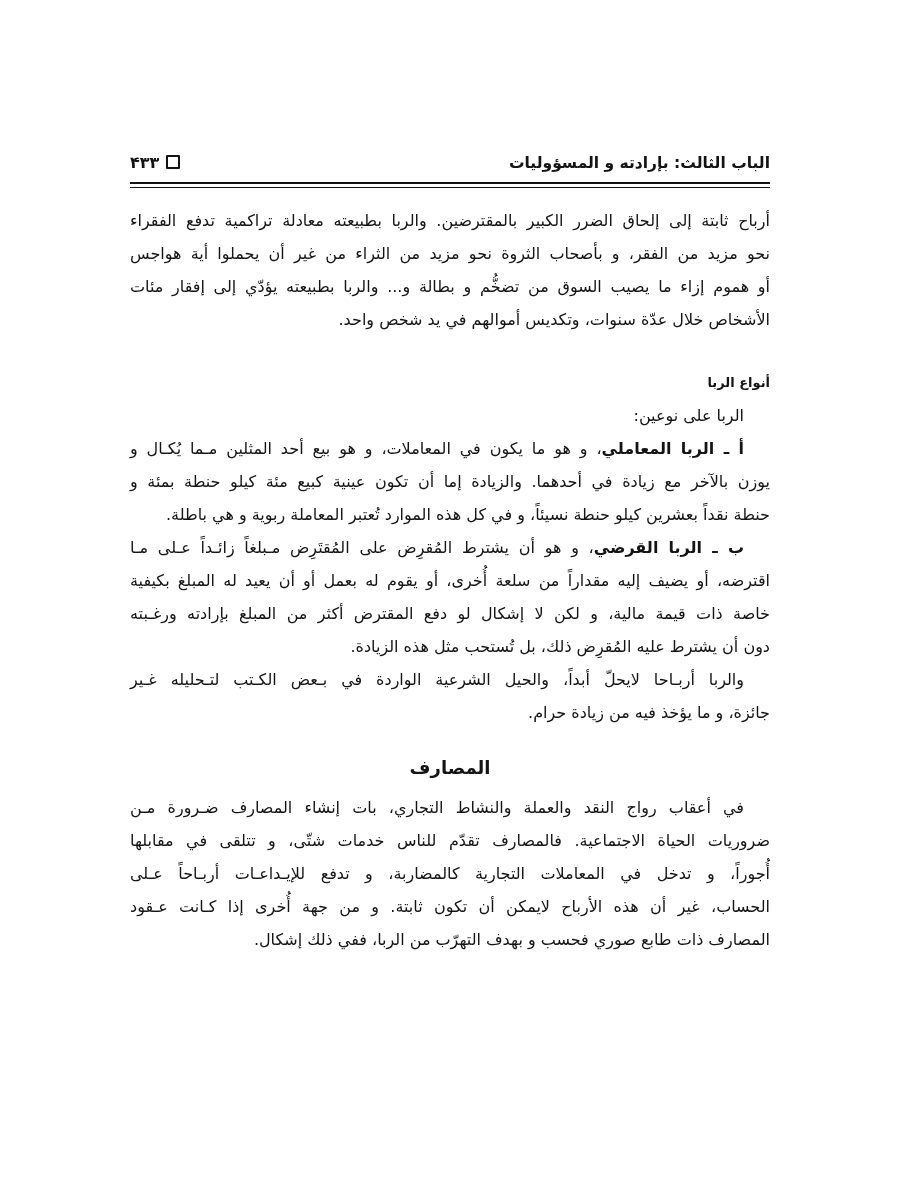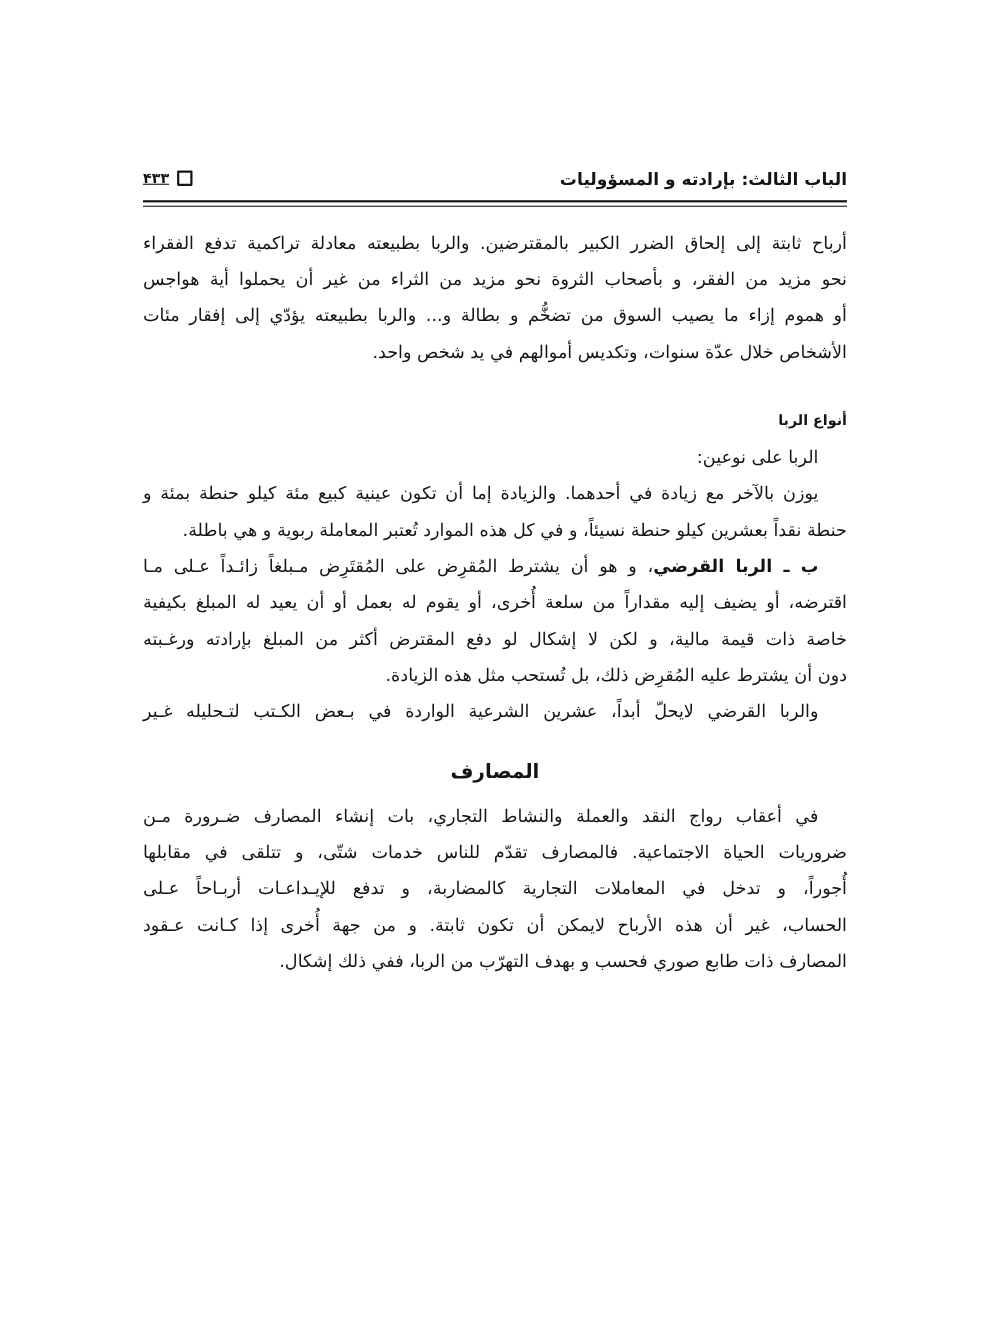--- a/index.html
+++ b/index.html
@@ -25,23 +25,22 @@
     justify-content:space-between;
     align-items:flex-end;
     font-weight:bold;
     font-size:15.5px;
     line-height:26px;
   }
   .pagenum-group{
     display:flex;
     align-items:center;
     gap:7px;
-    font-size:13px;
+    font-size:16px;
     font-weight:bold;
-    text-decoration:underline;
   }
   .sq{
     display:inline-block;
     width:10px;height:10px;
     border:2.2px solid #141414;
     border-radius:1px;
     position:relative;
     top:-1px;
   }
   .rule{
@@ -105,31 +104,33 @@
           <div class="line">أرباح ثابتة إلى إلحاق الضرر الكبير بالمقترضين. والربا بطبيعته معادلة تراكمية تدفع الفقراء</div>
           <div class="line">نحو مزيد من الفقر، و بأصحاب الثروة نحو مزيد من الثراء من غير أن يحملوا أية هواجس</div>
           <div class="line">أو هموم إزاء ما يصيب السوق من تضخُّم و بطالة و... والربا بطبيعته يؤدّي إلى إفقار مئات</div>
           <div class="line last">الأشخاص خلال عدّة سنوات، وتكديس أموالهم في يد شخص واحد.</div>
         </div>
         <div class="h-right">أنواع الربا</div>
         <div class="para indent">
           <div class="line last">الربا على نوعين:</div>
         </div>
         <div class="para indent">
+          <div class="line"><b>أ ـ الربا المعاملي</b>، و هو ما يكون في المعاملات، و هو بيع أحد المثلين مـما يُكـال و</div>
           <div class="line">يوزن بالآخر مع زيادة في أحدهما. والزيادة إما أن تكون عينية كبيع مئة كيلو حنطة بمئة و</div>
           <div class="line last">حنطة نقداً بعشرين كيلو حنطة نسيئاً، و في كل هذه الموارد تُعتبر المعاملة ربوية و هي باطلة.</div>
         </div>
         <div class="para indent">
           <div class="line"><b>ب ـ الربا القرضي</b>، و هو أن يشترط المُقرِض على المُقتَرِض مـبلغاً زائـداً عـلى مـا</div>
           <div class="line">اقترضه، أو يضيف إليه مقداراً من سلعة أُخرى، أو يقوم له بعمل أو أن يعيد له المبلغ بكيفية</div>
           <div class="line">خاصة ذات قيمة مالية، و لكن لا إشكال لو دفع المقترض أكثر من المبلغ بإرادته ورغـبته</div>
           <div class="line last">دون أن يشترط عليه المُقرِض ذلك، بل تُستحب مثل هذه الزيادة.</div>
         </div>
         <div class="para indent">
-          <div class="line">والربا القرضي لايحلّ أبداً، عشرين الشرعية الواردة في بـعض الكـتب لتـحليله غـير</div>
+          <div class="line">والربا أربـاحا لايحلّ أبداً، والحيل الشرعية الواردة في بـعض الكـتب لتـحليله غـير</div>
+          <div class="line last">جائزة، و ما يؤخذ فيه من زيادة حرام.</div>
         </div>
         <div class="h-center">المصارف</div>
         <div class="para indent">
           <div class="line">في أعقاب رواج النقد والعملة والنشاط التجاري، بات إنشاء المصارف ضـرورة مـن</div>
           <div class="line">ضروريات الحياة الاجتماعية. فالمصارف تقدّم للناس خدمات شتّى، و تتلقى في مقابلها</div>
           <div class="line">أُجوراً، و تدخل في المعاملات التجارية كالمضاربة، و تدفع للإيـداعـات أربـاحاً عـلى</div>
           <div class="line">الحساب، غير أن هذه الأرباح لايمكن أن تكون ثابتة. و من جهة أُخرى إذا كـانت عـقود</div>
           <div class="line last">المصارف ذات طابع صوري فحسب و بهدف التهرّب من الربا، ففي ذلك إشكال.</div>
         </div>
       </div>

